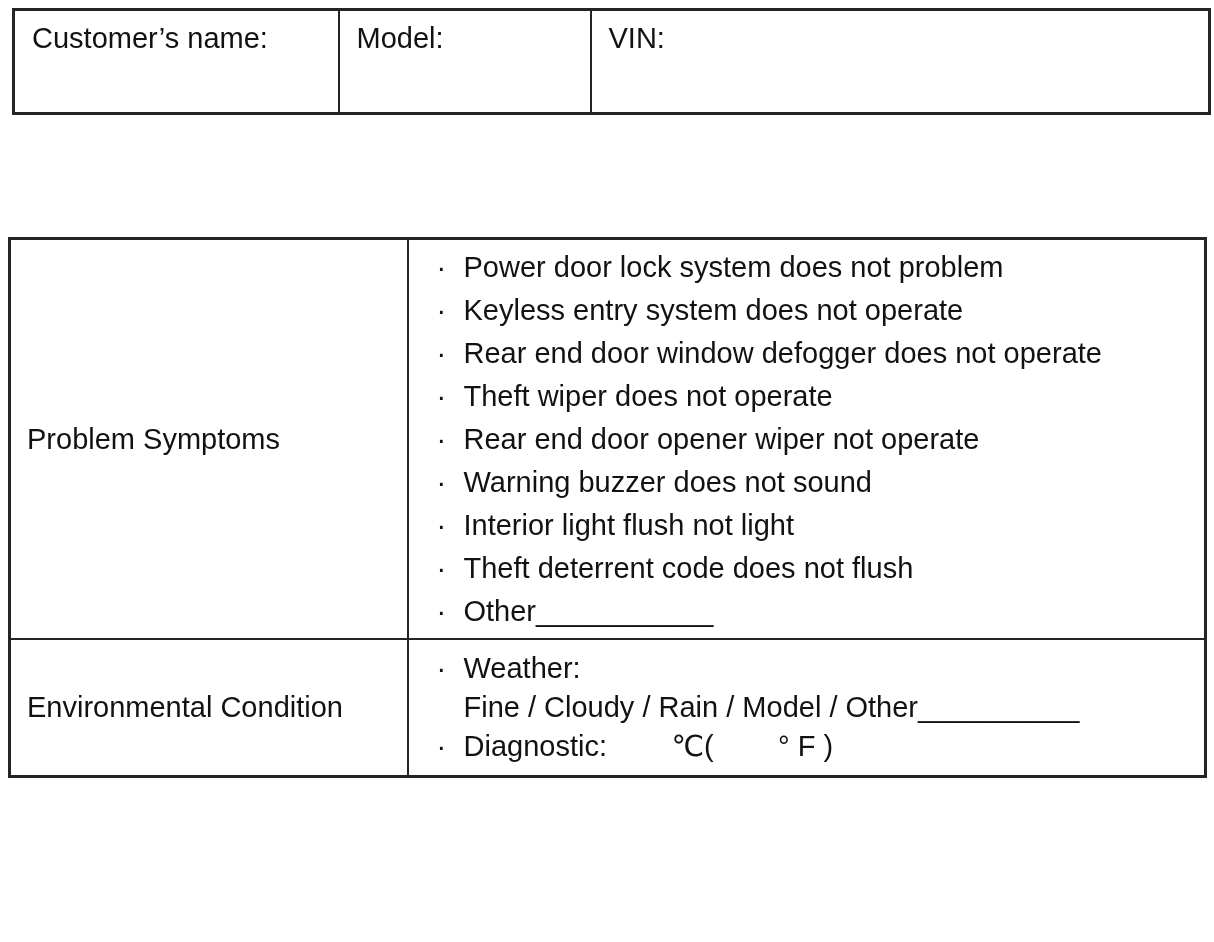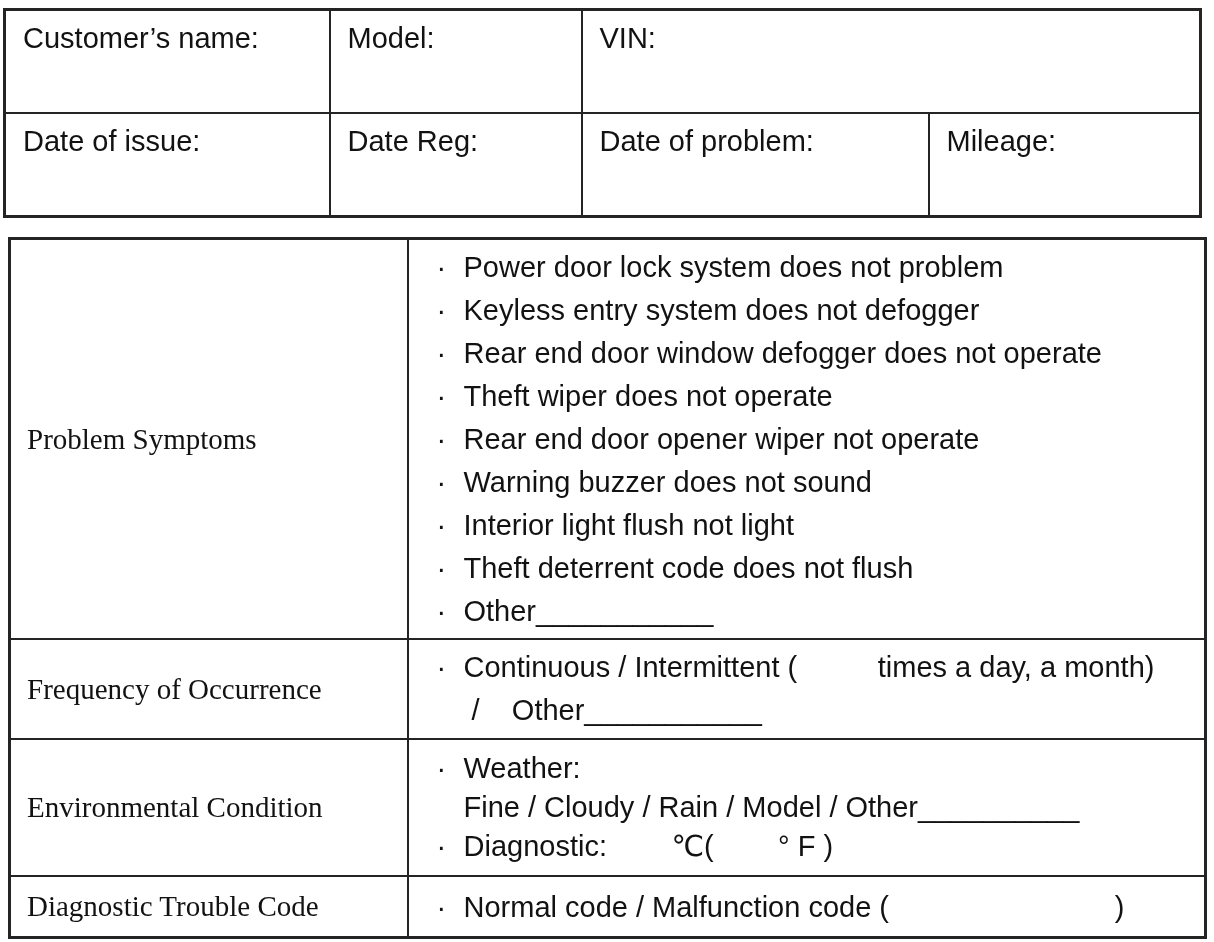--- a/index.html
+++ b/index.html
@@ -21,38 +21,37 @@
     table-layout: fixed;
     position: absolute;
   }
   table, td {
     border: 2px solid #242424;
   }
   table {
     border-width: 3px;
   }
   .t1 {
-    left: 3px;
+    left: 12px;
     top: 8px;
     width: 1196px;
   }
   .t1 td {
     height: 90px;
     vertical-align: top;
     padding: 11px 0 0 17px;
   }
   .t2 {
     left: 8px;
     top: 237px;
     width: 1196px;
   }
   .t2 td.label-cell {
     vertical-align: middle;
     padding: 0 0 0 16px;
-    font-family: Liberation Serif, serif;
   }
   .t2 td.content-cell {
     vertical-align: middle;
     padding: 0 0 0 28px;
   }
   .row-symptoms  td { height: 398px; }
   .row-frequency td { height: 98px; }
   .row-environment td { height: 135px; }
   .row-dtc td { height: 59px; }
 
@@ -88,34 +87,20 @@
       <td>
         <span class="cell-label">Customer’s name:</span>
       </td>
       <td>
         <span class="cell-label">Model:</span>
       </td>
       <td colspan="2">
         <span class="cell-label">VIN:</span>
       </td>
     </tr>
-    <tr>
-      <td>
-        <span class="cell-label">Date of issue:</span>
-      </td>
-      <td>
-        <span class="cell-label">Date Reg:</span>
-      </td>
-      <td>
-        <span class="cell-label">Date of problem:</span>
-      </td>
-      <td>
-        <span class="cell-label">Mileage:</span>
-      </td>
-    </tr>
   </tbody>
     </table>
 
   <table class="t2">
     <colgroup>
       <col style="width:398px">
       <col style="width:798px">
     </colgroup>
 
     <tbody>
@@ -124,21 +109,21 @@
         <span class="cell-label">Problem Symptoms</span>
       </td>
       <td class="content-cell">
         <div class="lines">
           <div class="line">
             <span class="bullet">·</span>
             <span class="line-text">Power door lock system does not problem</span>
           </div>
           <div class="line">
             <span class="bullet">·</span>
-            <span class="line-text">Keyless entry system does not defogger</span>
+            <span class="line-text">Keyless entry system does not operate</span>
           </div>
           <div class="line">
             <span class="bullet">·</span>
             <span class="line-text">Rear end door window defogger does not operate</span>
           </div>
           <div class="line">
             <span class="bullet">·</span>
             <span class="line-text">Theft wiper does not operate</span>
           </div>
           <div class="line">
@@ -158,37 +143,20 @@
             <span class="line-text">Theft deterrent code does not flush</span>
           </div>
           <div class="line">
             <span class="bullet">·</span>
             <span class="line-text">Other___________</span>
           </div>
         </div>
       </td>
     </tr>
 
-    <tr class="row-frequency">
-      <td class="label-cell">
-        <span class="cell-label">Frequency of Occurrence</span>
-      </td>
-      <td class="content-cell">
-        <div class="lines">
-          <div class="line">
-            <span class="bullet">·</span>
-            <span class="line-text">Continuous / Intermittent (          times a day, a month)</span>
-          </div>
-          <div class="line">
-            <span class="bullet"></span>
-            <span class="line-text"> /    Other___________</span>
-          </div>
-        </div>
-      </td>
-    </tr>
 
     <tr class="row-environment">
       <td class="label-cell">
         <span class="cell-label">Environmental Condition</span>
       </td>
       <td class="content-cell">
         <div class="lines">
           <div class="line">
             <span class="bullet">·</span>
             <span class="line-text">Weather:</span>
@@ -198,29 +166,16 @@
             <span class="line-text">Fine / Cloudy / Rain / Model / Other__________</span>
           </div>
           <div class="line">
             <span class="bullet">·</span>
             <span class="line-text">Diagnostic:        ℃(        ° F )</span>
           </div>
         </div>
       </td>
     </tr>
 
-    <tr class="row-dtc">
-      <td class="label-cell">
-        <span class="cell-label">Diagnostic Trouble Code</span>
-      </td>
-      <td class="content-cell">
-        <div class="lines">
-          <div class="line">
-            <span class="bullet">·</span>
-            <span class="line-text">Normal code / Malfunction code (                            )</span>
-          </div>
-        </div>
-      </td>
-    </tr>
   </tbody>
     </table>
 
 </div>
 
 </body></html>

